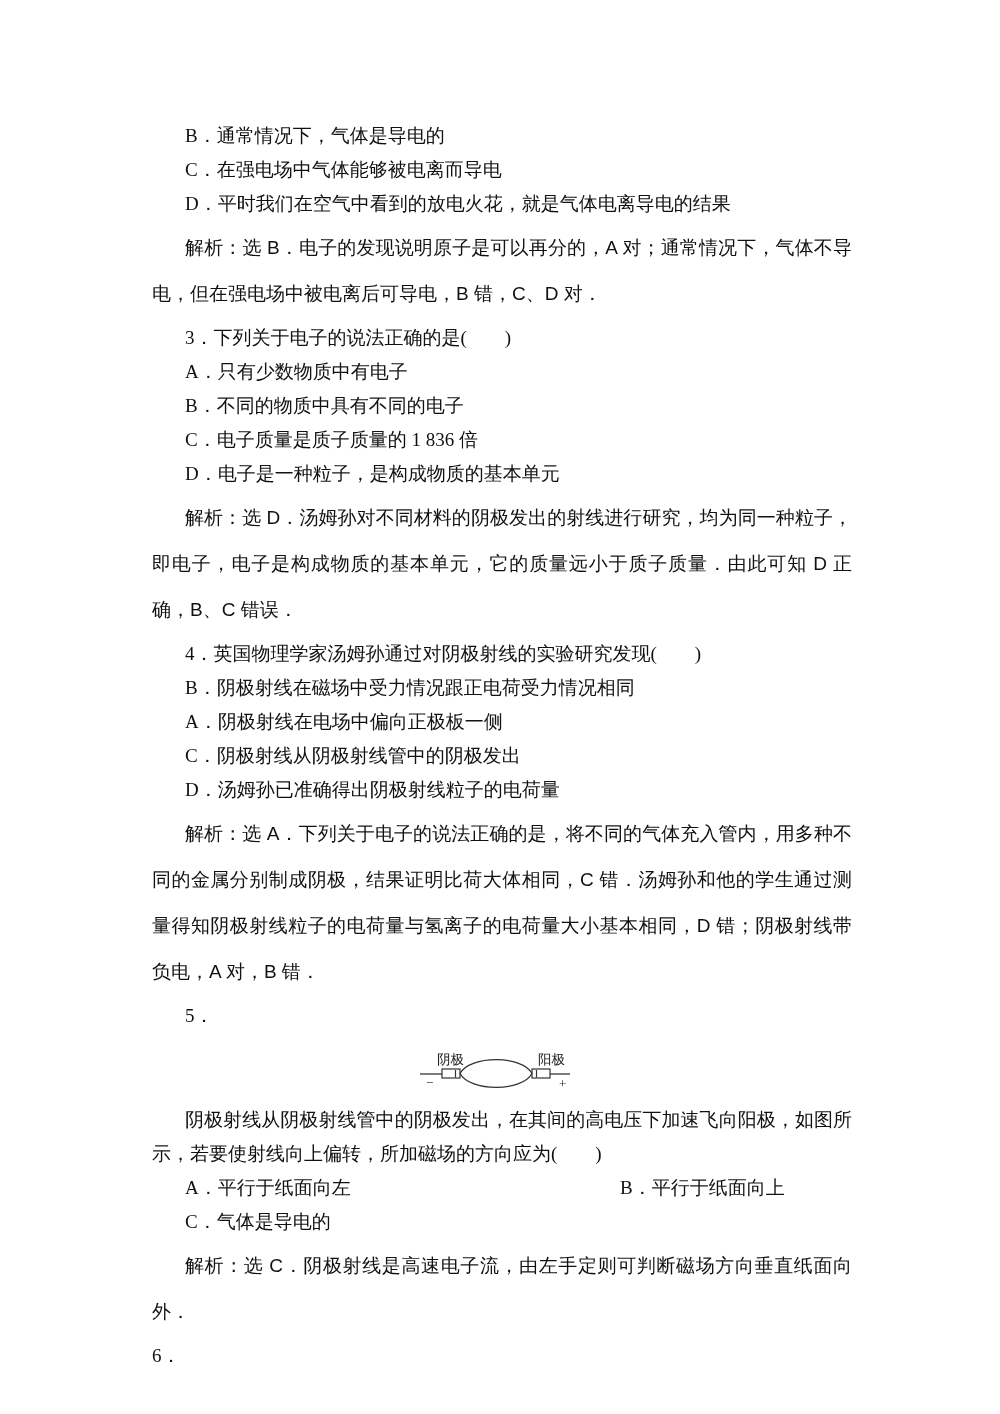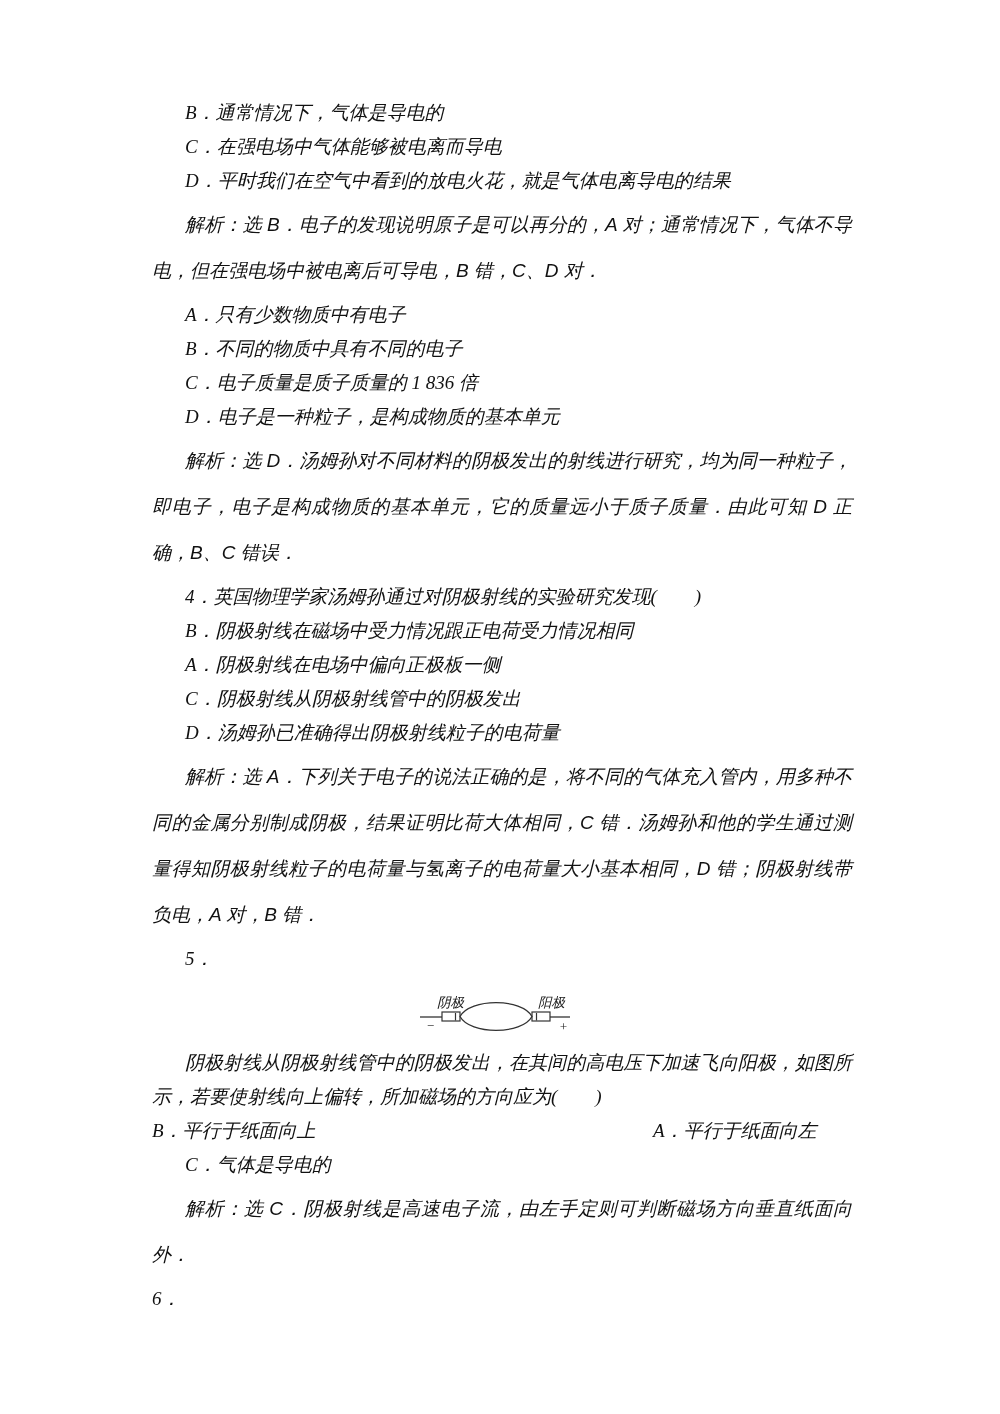--- a/index.html
+++ b/index.html
@@ -3,23 +3,22 @@
 <meta charset="utf-8">
 <style>
   html,body{margin:0;padding:0;}
   body{
     width:1000px;height:1414px;
     background:#ffffff;color:#111111;
     font-family:"Liberation Serif","DejaVu Serif",serif;
     position:relative;overflow:hidden;
   }
   .page{
-    position:absolute;top:96px;left:152px;width:700px;
+    position:absolute;top:119px;left:152px;width:700px;
     font-size:19px;
-    font-style:italic;
   }
   .line{line-height:34px;white-space:nowrap;}
   .indent{padding-left:33px;}
   p.para{
     margin:0;text-indent:33px;text-align:justify;
     line-height:34px;
   }
   p.explain{
     margin:4px 0;text-indent:33px;text-align:justify;
     line-height:46px;
@@ -36,20 +35,21 @@
 </head>
 <body>
 
 <div class="page">
 
   <div class="line indent">B．通常情况下，气体是导电的</div>
   <div class="line indent">C．在强电场中气体能够被电离而导电</div>
   <div class="line indent">D．平时我们在空气中看到的放电火花，就是气体电离导电的结果</div>
   <p class="explain">解析：选 B．电子的发现说明原子是可以再分的，A 对；通常情况下，气体不导电，但在强电场中被电离后可导电，B 错，C、D 对．</p>
 
+  <div class="line indent">3．下列关于电子的说法正确的是(　　)</div>
   <div class="line indent">A．只有少数物质中有电子</div>
   <div class="line indent">B．不同的物质中具有不同的电子</div>
   <div class="line indent">C．电子质量是质子质量的 1 836 倍</div>
   <div class="line indent">D．电子是一种粒子，是构成物质的基本单元</div>
   <p class="explain">解析：选 D．汤姆孙对不同材料的阴极发出的射线进行研究，均为同一种粒子，即电子，电子是构成物质的基本单元，它的质量远小于质子质量．由此可知 D 正确，B、C 错误．</p>
 
   <div class="line indent">4．英国物理学家汤姆孙通过对阴极射线的实验研究发现(　　)</div>
   <div class="line indent">B．阴极射线在磁场中受力情况跟正电荷受力情况相同</div>
   <div class="line indent">A．阴极射线在电场中偏向正极板一侧</div>
   <div class="line indent">C．阴极射线从阴极射线管中的阴极发出</div>
@@ -78,22 +78,22 @@
       <text x="142" y="47" font-size="13">+</text>
 
       <text x="20" y="23" font-size="13.5">阴极</text>
       <text x="121" y="23" font-size="13.5">阳极</text>
     </svg>
   </figure>
 
   <p class="para">阴极射线从阴极射线管中的阴极发出，在其间的高电压下加速飞向阳极，如图所示，若要使射线向上偏转，所加磁场的方向应为(　　)</p>
 
   <div class="opts2">
+    <div class="line indent">A．平行于纸面向左</div>
     <div class="line">B．平行于纸面向上</div>
-    <div class="line indent">A．平行于纸面向左</div>
     <div class="line indent">C．气体是导电的</div>
   </div>
 
   <p class="explain">解析：选 C．阴极射线是高速电子流，由左手定则可判断磁场方向垂直纸面向外．</p>
 
   <div class="line">6．</div>
 
 </div>
 
 </body></html>

